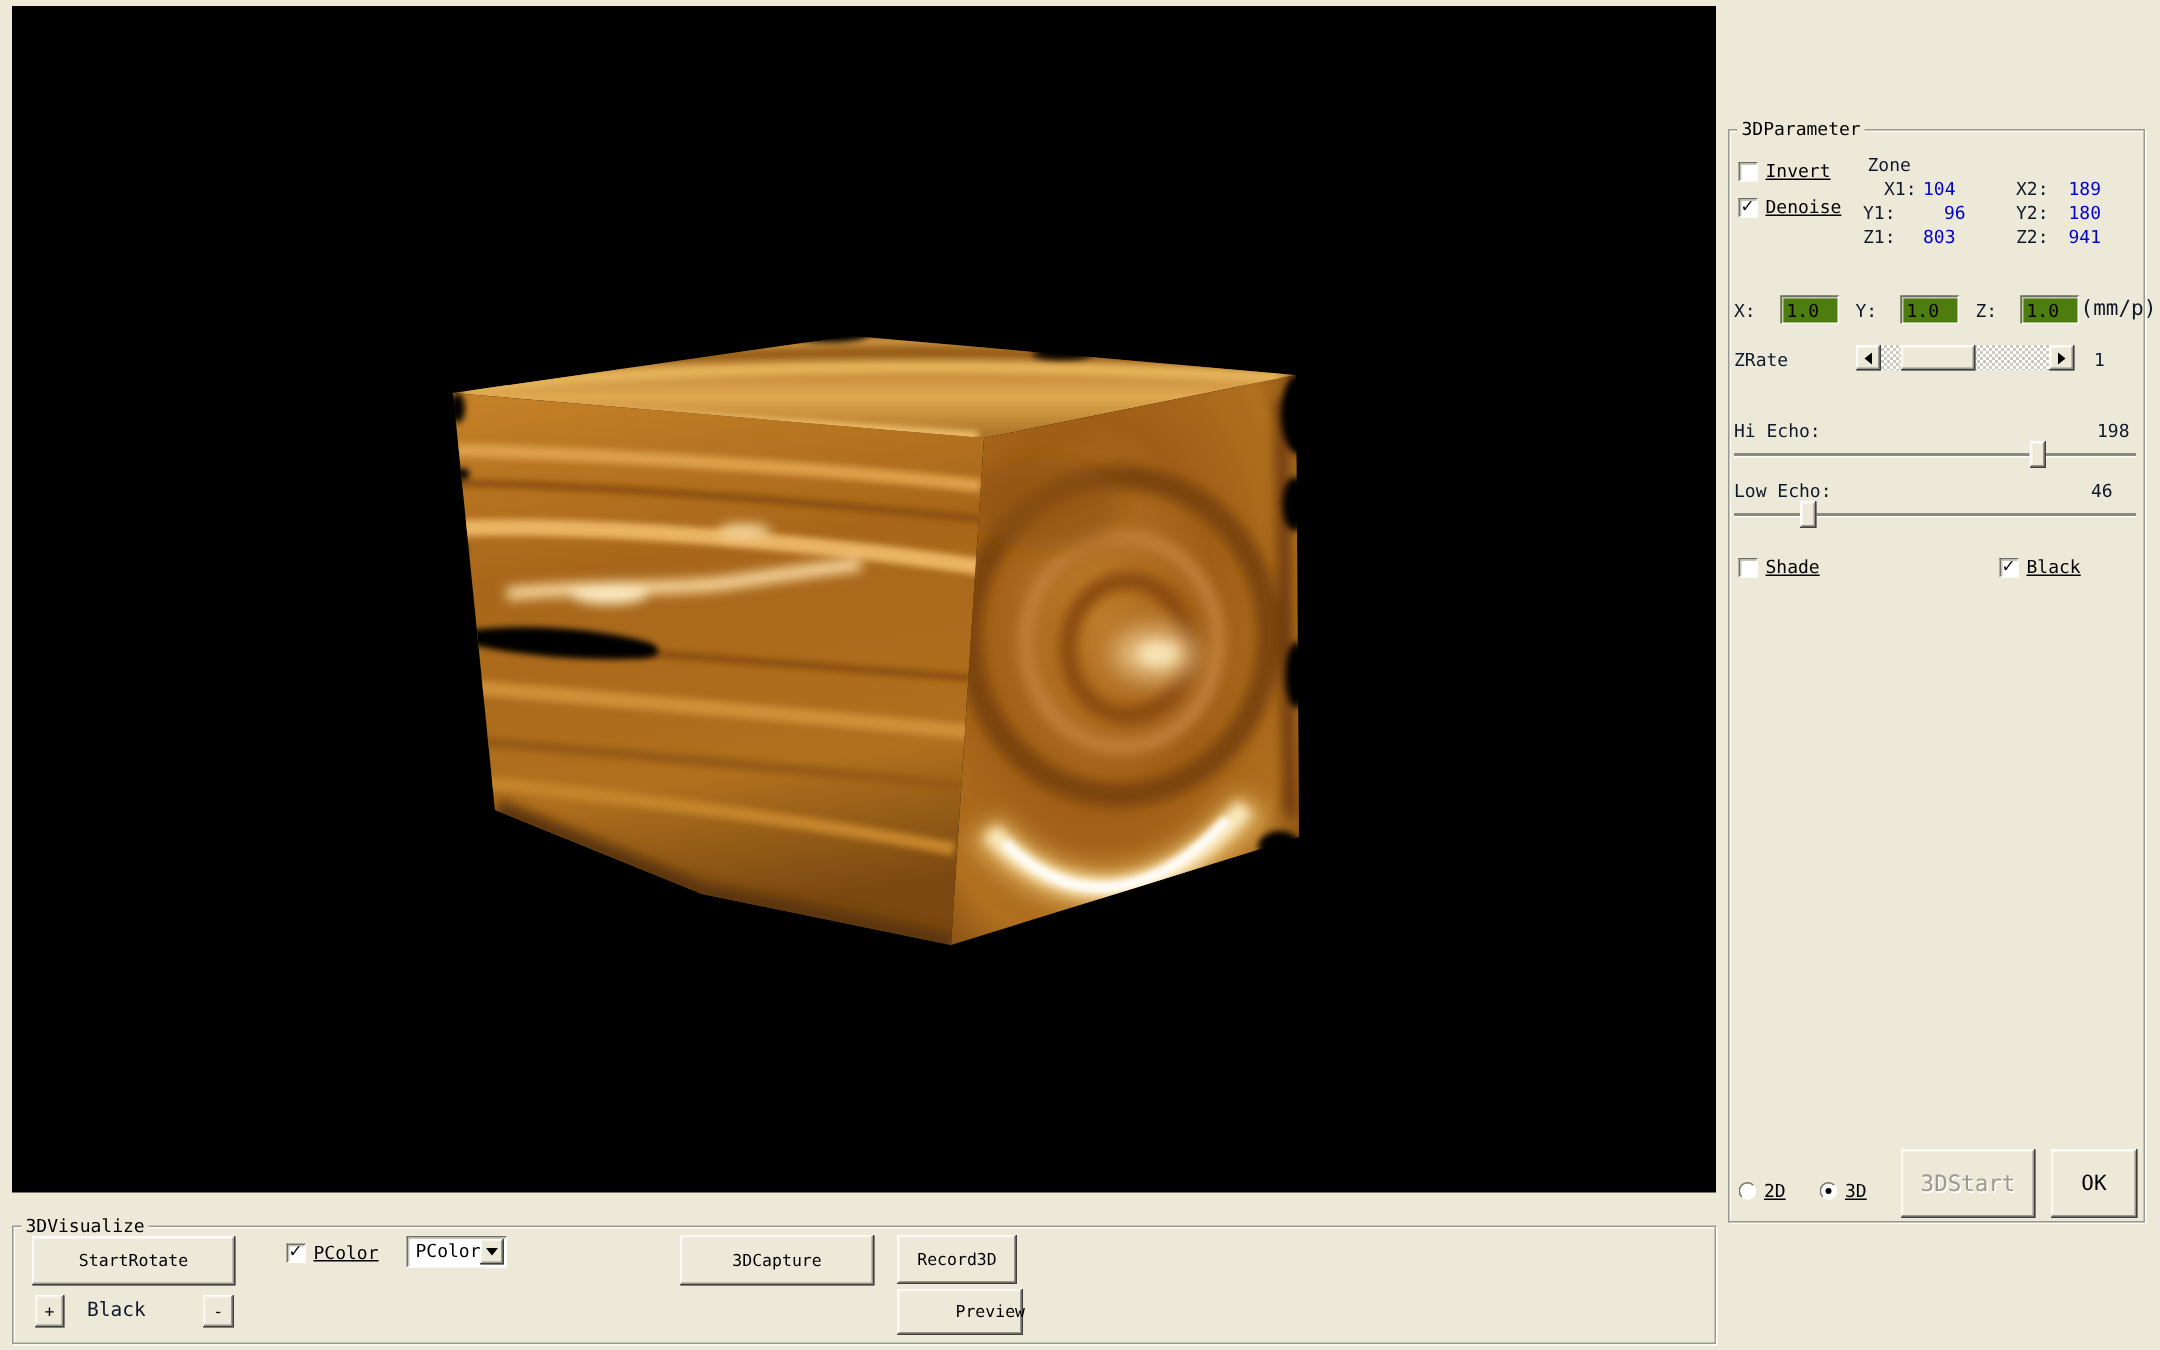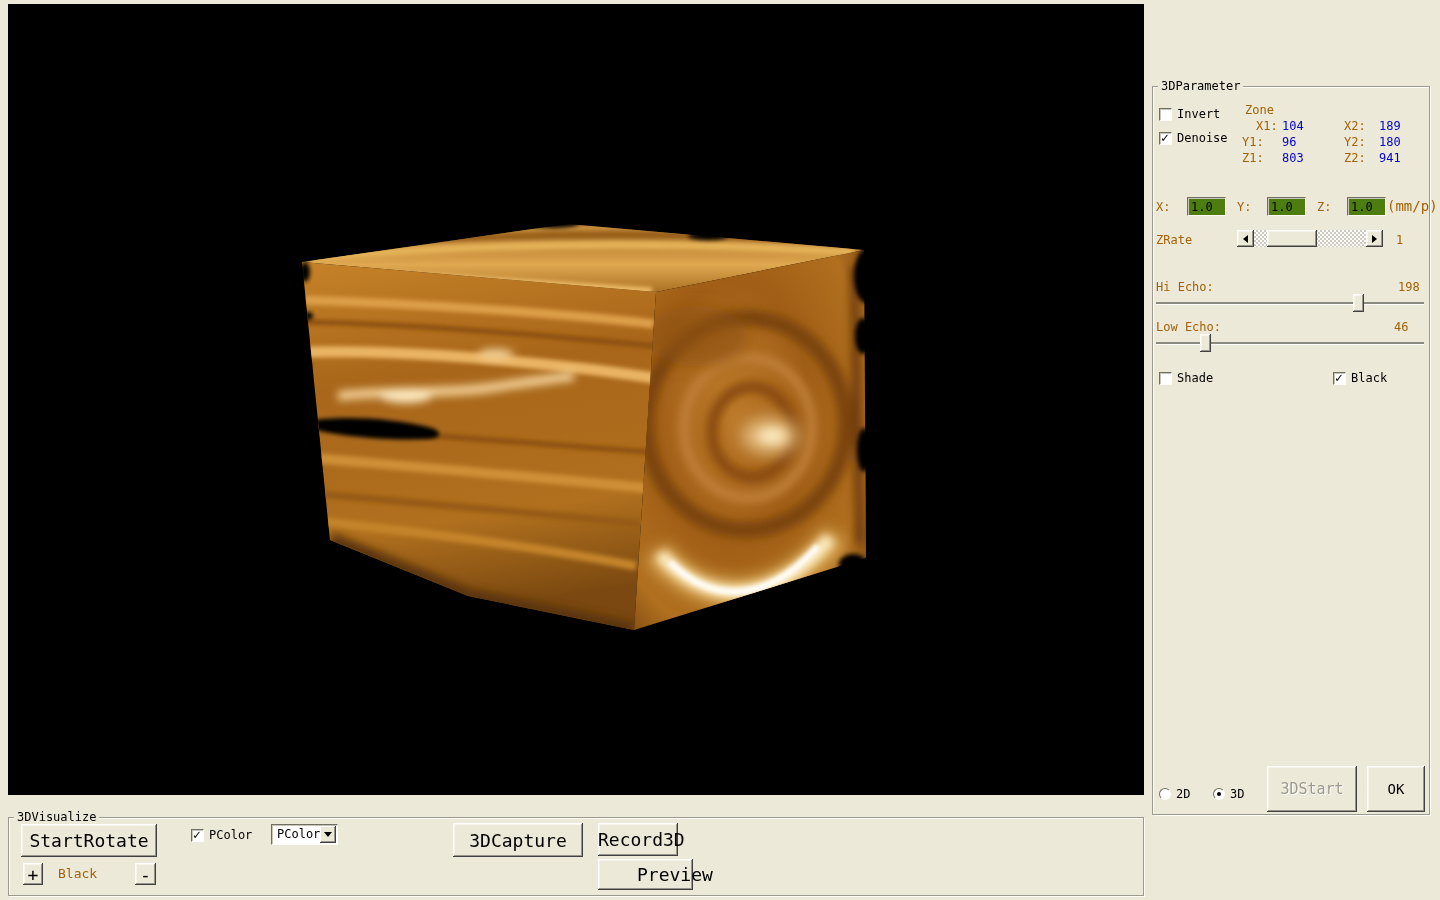--- a/index.html
+++ b/index.html
@@ -5,32 +5,32 @@
   * { margin:0; padding:0; box-sizing:border-box; cursor:default; }
   html,body { width:1440px; height:900px; overflow:hidden; }
   body { background:#ece9d8; font-family:"DejaVu Sans Mono", monospace; font-size:12px; color:#000; }
   #app { position:relative; width:1440px; height:900px; background:#ece9d8; }
 
   #viewport { position:absolute; left:8px; top:4px; width:1136px; height:791px; background:#000; overflow:hidden; }
 
   .groupbox { position:absolute; border:1px solid #9a9a8e; box-shadow: inset 1px 1px 0 #fdfcf7, 1px 1px 0 #fdfcf7; }
   .legend { position:absolute; top:-8px; left:5px; background:#ece9d8; padding:0 3px; font-size:12px; line-height:14px; white-space:nowrap; }
 
-  .lbl { position:absolute; white-space:nowrap; color:#a16207; line-height:14px;text-align:right; }
+  .lbl { position:absolute; white-space:nowrap; color:#0f172a; line-height:14px;text-align:right; }
   .bval { position:absolute; white-space:nowrap; color:#0000cc; line-height:14px; }
 
-  .cb-row { position:absolute; display:flex; align-items:center; gap:5px; white-space:nowrap; }
+  .cb-row { position:absolute; display:flex; align-items:center; gap:5px; white-space:nowrap;text-decoration:underline; }
   .cb { position:relative; display:inline-block; width:13px; height:13px; background:#fff;
         border:1px solid; border-color:#6e6e64 #fdfcf7 #fdfcf7 #6e6e64; box-shadow: inset 1px 1px 0 #c9c6b8; flex:0 0 13px; }
   .cb[data-checked="true"]::after { content:"\2713"; position:absolute; left:1px; top:-3px; font-size:13px; font-weight:bold; color:#000; }
   .radio { position:relative; display:inline-block; width:12px; height:12px; border-radius:50%; background:#fff;
         border:1px solid; border-color:#6e6e64 #fdfcf7 #fdfcf7 #6e6e64; flex:0 0 12px; }
   .radio[data-checked="true"]::after { content:""; position:absolute; left:3px; top:3px; width:4px; height:4px; border-radius:50%; background:#000; }
 
-  .btn { position:absolute; background:#ece9d8; border:none; color:#000; font-family:"DejaVu Sans Mono", monospace; font-size:18px;
+  .btn { position:absolute; background:#ece9d8; border:none; color:#000; font-family:"DejaVu Sans Mono", monospace; font-size:11px;
          box-shadow: inset -1px -1px 0 #404040, inset 1px 1px 0 #ffffff, inset -2px -2px 0 #98968a, inset 2px 2px 0 #f6f4eb; }
   .btn-lg { font-size:15px; }
   .btn-disabled { color:#9c9a8c; text-shadow:1px 1px 0 #fff; }
 
   .tinput { position:absolute; width:39px; height:19px; background:#4d7c0f; border:1px solid; border-color:#6e6e64 #fdfcf7 #fdfcf7 #6e6e64;
             box-shadow: inset 1px 1px 0 #c9c6b8; font-family:"DejaVu Sans Mono", monospace; font-size:12px; padding:1px 3px; color:#000; }
 
   .scrollbar { position:absolute; display:flex; height:17px; }
   .sb-btn { position:relative; width:17px; height:17px; flex:0 0 17px; background:#ece9d8; display:flex; align-items:center; justify-content:center;
             box-shadow: inset -1px -1px 0 #404040, inset 1px 1px 0 #ffffff, inset -2px -2px 0 #98968a, inset 2px 2px 0 #f6f4eb; }
@@ -176,21 +176,21 @@
       <span class="cb" data-checked="true"></span>
       <span>Denoise</span>
     </label>
 
     <span class="lbl" style="left:92px; top:16px;">Zone</span>
     <span class="lbl" style="left:103px;  top:32px;">X1:</span>
     <span class="bval" style="left:129px; top:32px;">104</span>
     <span class="lbl" style="left:191px; top:32px;">X2:</span>
     <span class="bval" style="left:226px; top:32px;">189</span>
     <span class="lbl" style="left:89px;  top:48px;">Y1:</span>
-    <span class="bval" style="left:129px; top:48px;">96</span>
+    <span class="bval" style="left:143px; top:48px;">96</span>
     <span class="lbl" style="left:191px; top:48px;">Y2:</span>
     <span class="bval" style="left:226px; top:48px;">180</span>
     <span class="lbl" style="left:89px;  top:64px;">Z1:</span>
     <span class="bval" style="left:129px; top:64px;">803</span>
     <span class="lbl" style="left:191px; top:64px;">Z2:</span>
     <span class="bval" style="left:226px; top:64px;">941</span>
 
     <span class="lbl" style="left:3px; top:113px;">X:</span>
     <input class="tinput" style="left: 34px; top: 110px;" value="1.0">
     <span class="lbl" style="left:84px; top:113px;">Y:</span>
@@ -256,20 +256,20 @@
 
     <div class="combo" style="left:262px; top:6px;">
       <span class="combo-text">PColor</span>
       <span class="combo-btn">
           <span class="arr-d"></span>
         </span>
     </div>
 
     <button class="btn" style="left:444px; top:5px; width:130px; height:34px;">3DCapture</button>
     <button class="btn" style="left:589px; top:5px; width:80px; height:33px;">Record3D</button>
-    <button class="btn" style="left:589px; top:41px; width:95px; height:31px;padding-left:39px;">Preview</button>
+    <button class="btn" style="left:589px; top:41px; width:84px; height:31px;padding-left:39px;">Preview</button>
 
     <button class="btn" style="left:14px; top:45px; width:20px; height:22px;">+</button>
     <span class="lbl" style="left:49px; top:49px; font-size:13px;">Black</span>
     <button class="btn" style="left:126px; top:45px; width:21px; height:22px;">-</button>
   </div>
 
 </div>
 
 </body></html>

